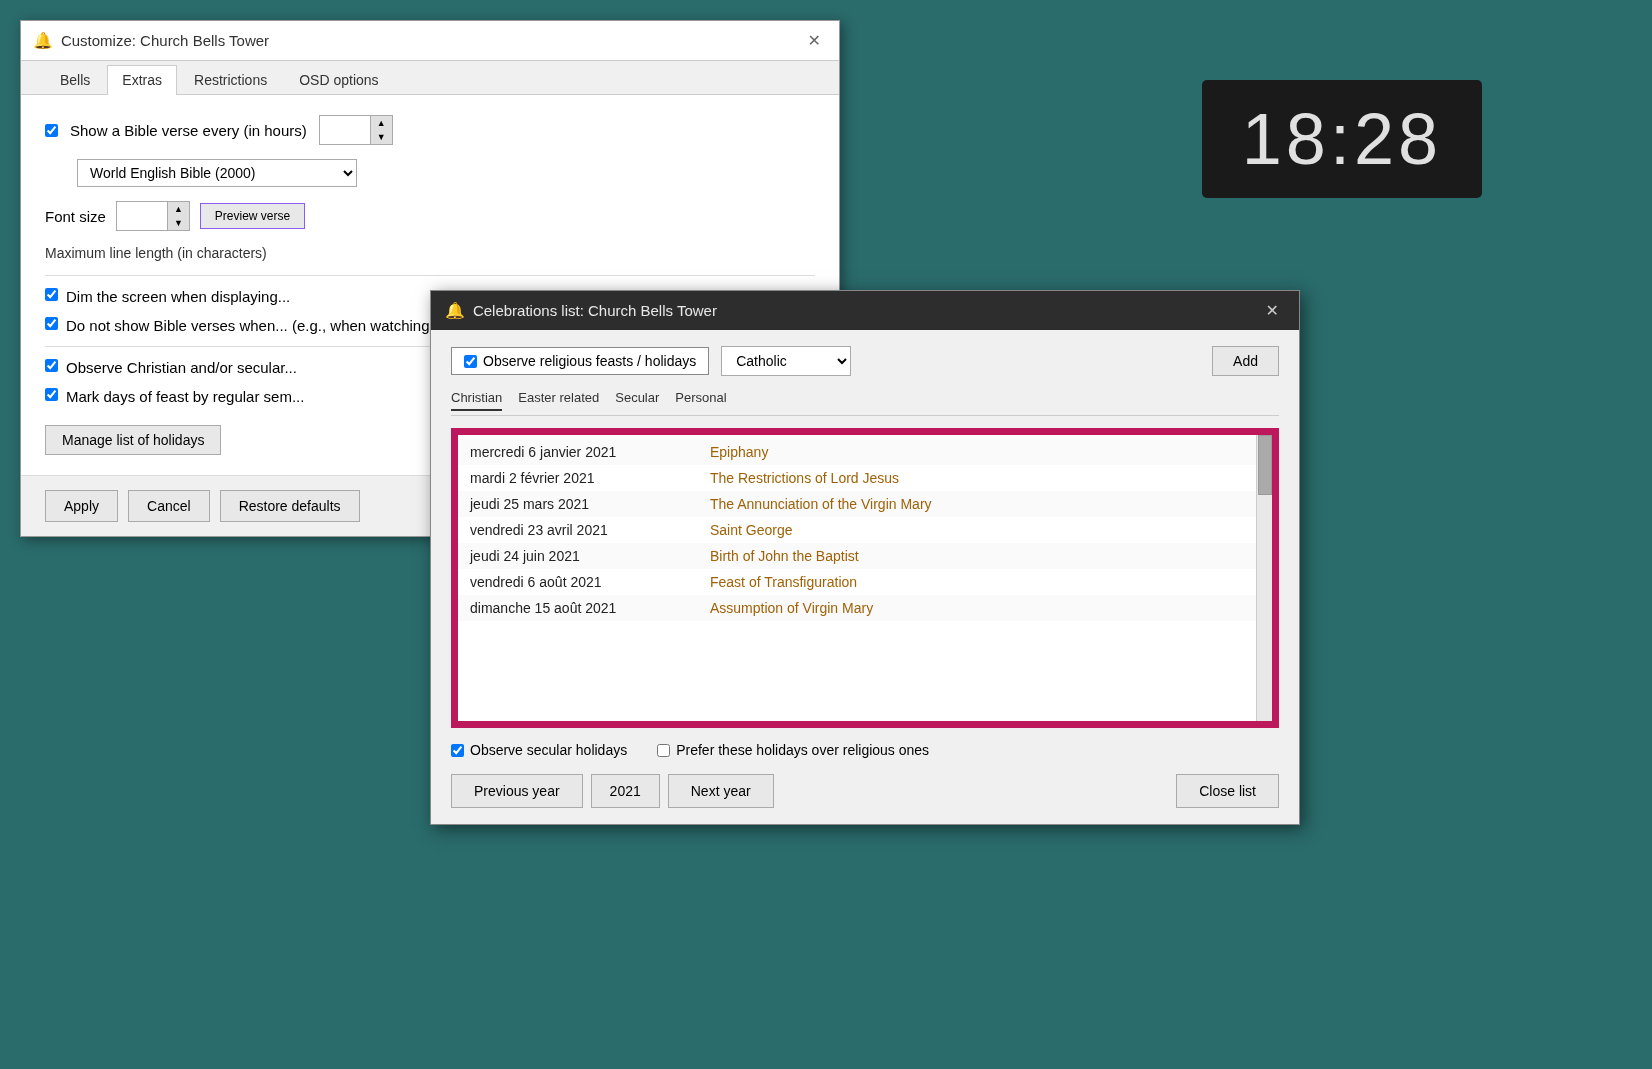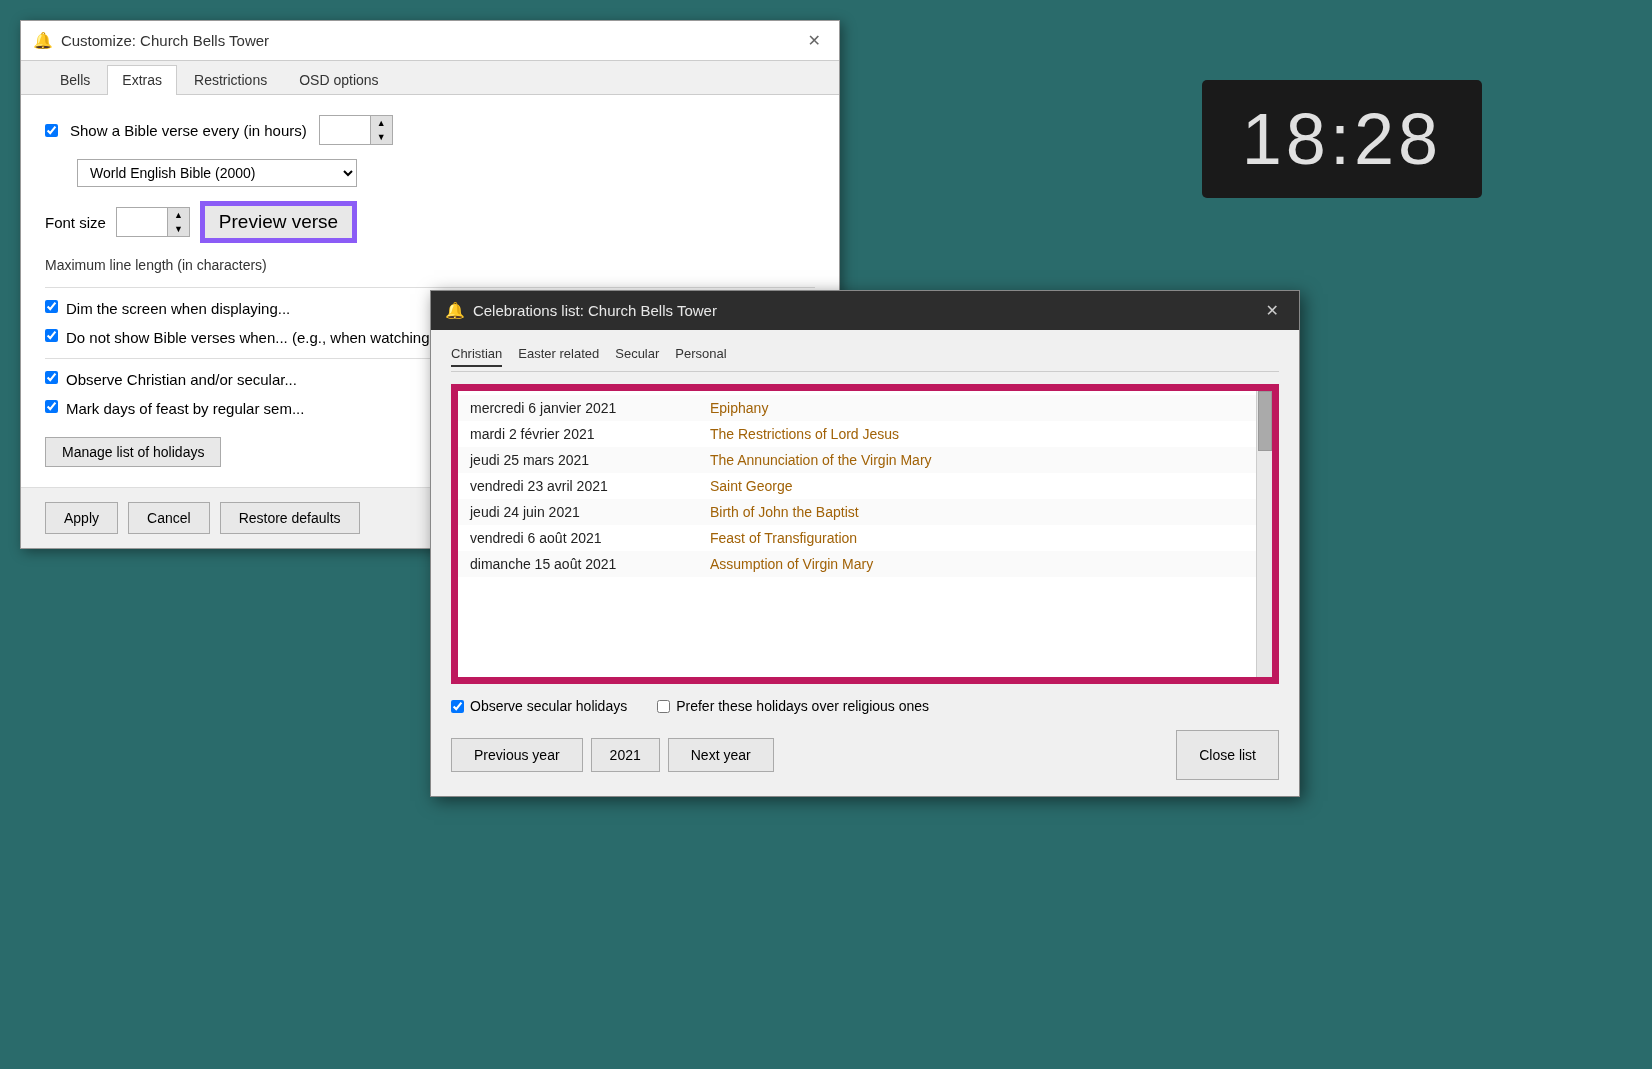--- a/index.html
+++ b/index.html
@@ -149,24 +149,24 @@
 
     .font-row {
       display: flex;
       align-items: center;
       gap: 10px;
       margin-bottom: 14px;
     }
 
     .preview-btn {
       padding: 5px 14px;
-      border: 5px solid #8b5cf6;
-      background: #e8e8e8;
-      cursor: pointer;
-      font-size: 19px;
+      border: 1px solid #8b5cf6;
+      background: #e8e8e8;
+      cursor: pointer;
+      font-size: 12px;
     }
 
     .max-line-row {
       margin-bottom: 14px;
       font-size: 14px;
       color: #333;
     }
 
     .checkbox-text-row {
       display: flex;
@@ -386,21 +386,21 @@
     }
 
     .year-display {
       padding: 8px 18px;
       border: 1px solid #aaa;
       background: #e8e8e8;
       font-size: 14px;
     }
 
     .close-list-btn {
-      padding: 16px 22px;
+      padding: 8px 22px;
       border: 1px solid #aaa;
       background: #e8e8e8;
       cursor: pointer;
       font-size: 14px;
       margin-left: auto;
     }
   </style>
 </head>
 <body>
 
@@ -508,20 +508,32 @@
   <div class="celeb-titlebar">
     <div class="celeb-title-text">
       <span class="bell-icon">🔔</span>
       <span>Celebrations list: Church Bells Tower</span>
     </div>
     <button class="celeb-close-btn">✕</button>
   </div>
 
   <div class="celeb-content">
 
+    <div class="observe-row">
+      <div class="observe-label">
+        <input type="checkbox" checked="" style="">
+        <span>Observe religious feasts / holidays</span>
+      </div>
+      <select class="religion-dropdown">
+        <option>Catholic</option>
+        <option>Orthodox</option>
+        <option>Protestant</option>
+      </select>
+      <button class="add-btn">Add</button>
+    </div>
 
     <div class="celeb-tabs">
       <span class="celeb-tab active">Christian</span>
       <span class="celeb-tab">Easter related</span>
       <span class="celeb-tab">Secular</span>
       <span class="celeb-tab">Personal</span>
     </div>
 
     <div class="holiday-list-container">
       <div class="holiday-list" id="holiday-list">

